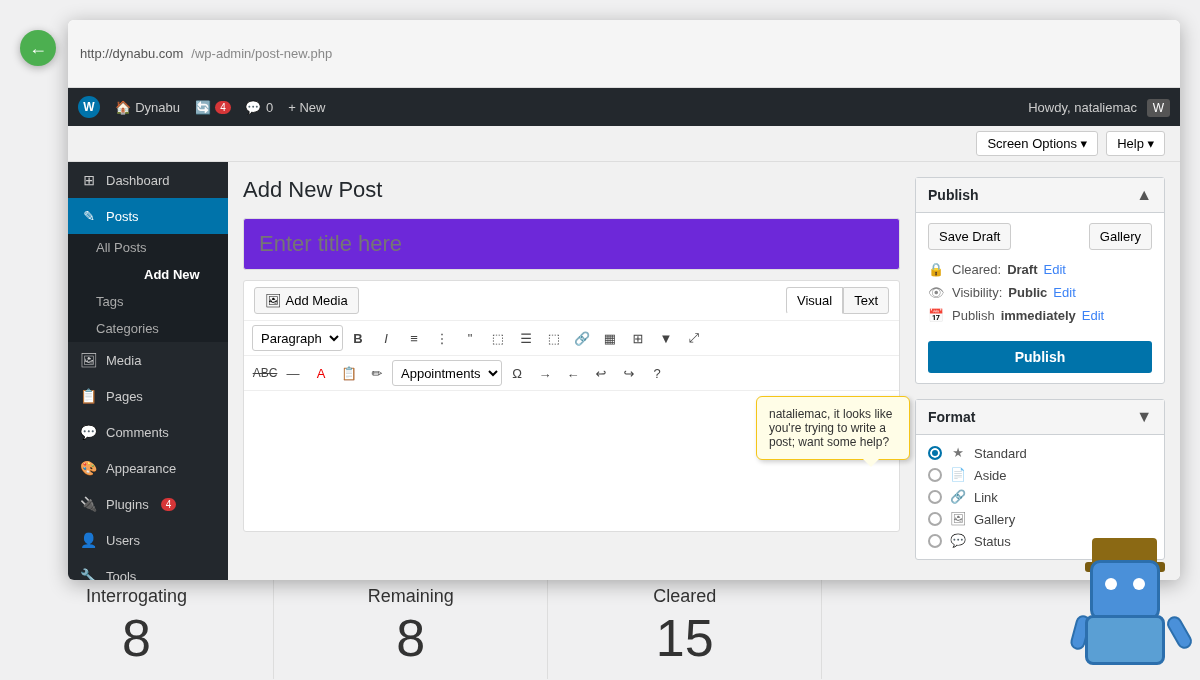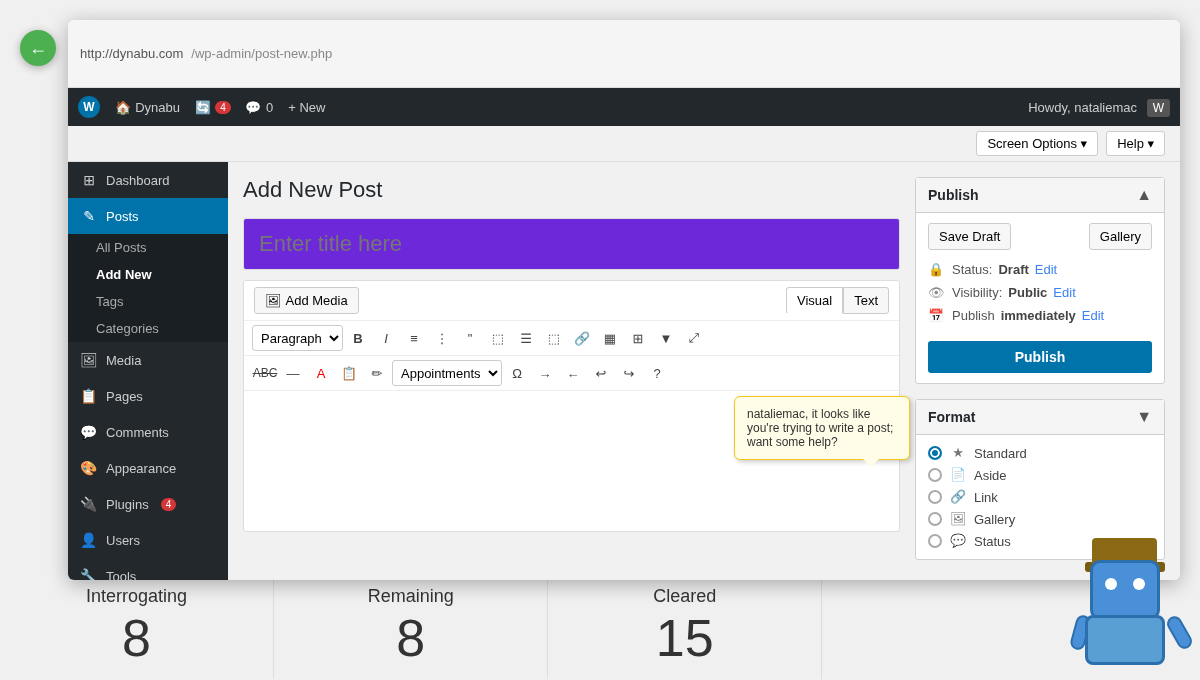--- a/index.html
+++ b/index.html
@@ -80,21 +80,21 @@
       align-items: center;
       gap: 8px;
       padding: 10px 12px;
       color: #ccc;
       font-size: 13px;
       cursor: pointer;
     }
     .sidebar-item.active { background: #0073aa; color: white; }
     .sidebar-icon { width: 18px; text-align: center; font-size: 14px; }
     .sidebar-sub { padding-left: 28px; font-size: 13px; color: #aaa; padding-top: 6px; padding-bottom: 6px; display: block; cursor: pointer; }
-    .sidebar-sub.active { color: white; font-weight: 600; }
+    .sidebar-sub.active { color: white; font-weight: 600; margin-left: 48px; }
     .sidebar-badge { background: #d63638; color: white; font-size: 10px; border-radius: 10px; padding: 1px 5px; margin-left: 4px; }
 
     
     .wp-content {
       flex: 1;
       background: #f1f1f1;
       overflow-y: auto;
       padding: 0;
     }
 
@@ -303,21 +303,21 @@
     .clippy-tooltip {
       position: absolute;
       right: 270px;
       bottom: 120px;
       background: #fffde7;
       border: 1px solid #f5c518;
       border-radius: 6px;
       padding: 10px 12px;
       font-size: 12px;
       color: #333;
-      width: 176px;
+      width: 154px;
       box-shadow: 2px 2px 5px rgba(0,0,0,0.2);
       z-index: 100;
     }
     .clippy-tooltip::after {
       content: '';
       position: absolute;
       bottom: -8px;
       right: 30px;
       width: 0; height: 0;
       border-left: 8px solid transparent;
@@ -637,21 +637,21 @@
               <span class="meta-box-title">Publish</span>
               <span class="meta-box-toggle">▲</span>
             </div>
             <div class="meta-box-body">
               <div class="publish-actions">
                 <button class="save-draft-btn">Save Draft</button>
                 <button class="preview-btn">Gallery</button>
               </div>
               <div class="publish-row">
                 <span class="publish-row-icon">🔒</span>
-                <span>Status:</span>
+                <span>Cleared:</span>
                 <span class="publish-bold">Draft</span>
                 <a class="publish-link">Edit</a>
               </div>
               <div class="publish-row">
                 <span class="publish-row-icon">👁</span>
                 <span>Visibility:</span>
                 <span class="publish-bold">Public</span>
                 <a class="publish-link">Edit</a>
               </div>
               <div class="publish-row">

